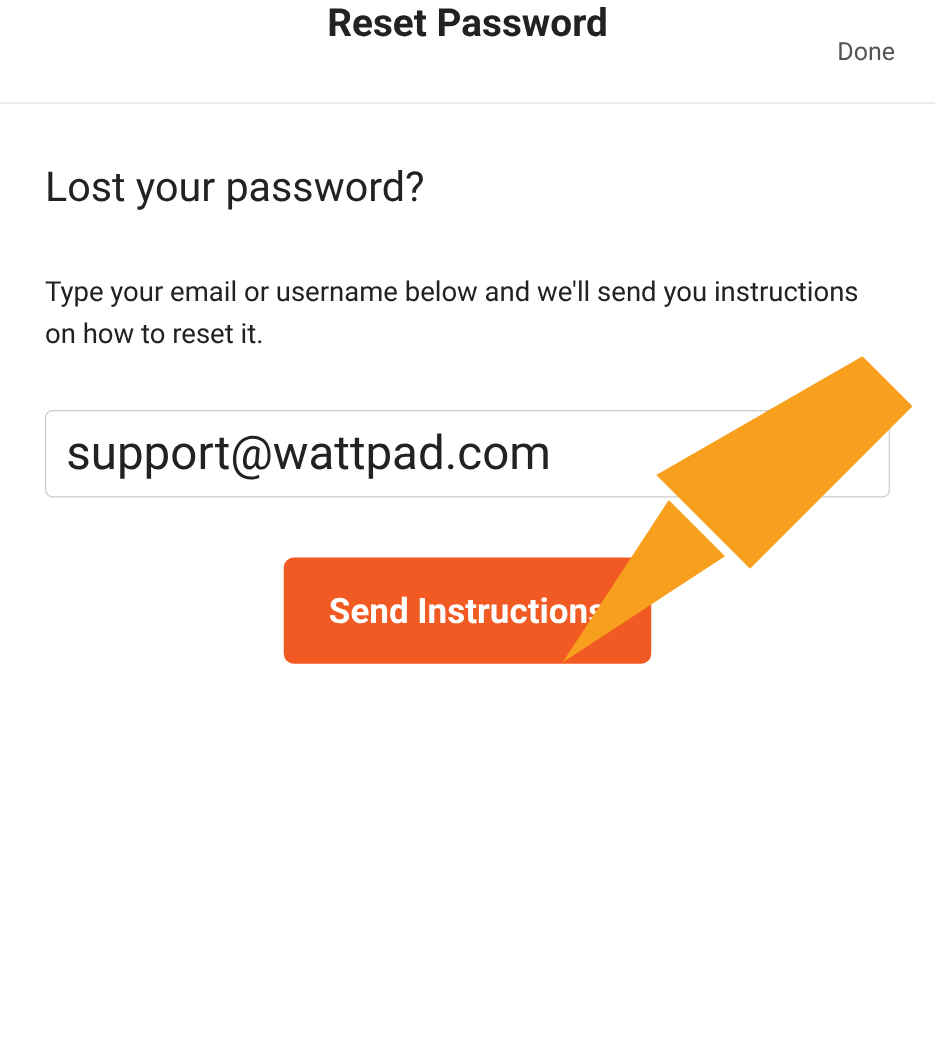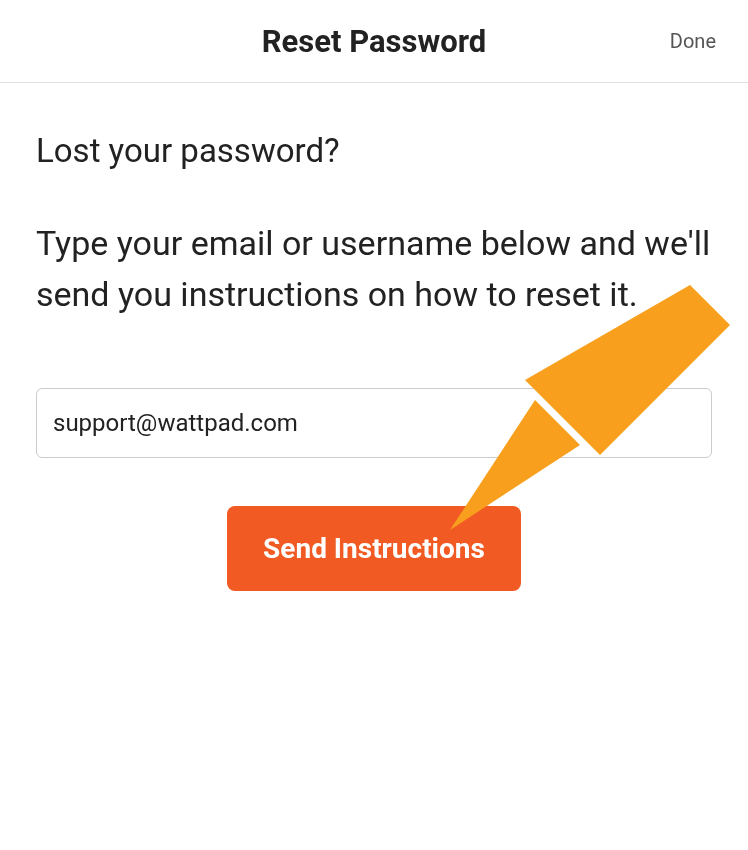--- a/index.html
+++ b/index.html
@@ -10,21 +10,21 @@
     body {
       font-family: -apple-system, BlinkMacSystemFont, "Segoe UI", Roboto, Helvetica, Arial, sans-serif;
       width: 748px;
       height: 850px;
       background: #ffffff;
       position: relative;
       overflow: hidden;
     }
     .header {
       display: flex;
-      align-items: center;
+      align-items: flex-start;
       justify-content: center;
       position: relative;
       height: 83px;
       border-bottom: 1px solid #e0e0e0;
       padding: 0 30px;
     }
     .header-title {
       font-size: 31px;
       font-weight: 700;
       color: #222222;
@@ -44,31 +44,31 @@
     .content {
       padding: 48px 36px 0 36px;
     }
     .heading {
       font-size: 33px;
       font-weight: 400;
       color: #222222;
       margin-bottom: 48px;
     }
     .instructions {
-      font-size: 34px;
+      font-size: 22px;
       line-height: 1.5;
       color: #222222;
-      margin-bottom: 68px;
+      margin-bottom: 44px;
     }
     .email-input {
       width: 100%;
       height: 70px;
       border: 1px solid #cccccc;
       border-radius: 6px;
-      font-size: 24px;
+      font-size: 38px;
       padding: 0 16px;
       color: #222222;
       font-family: inherit;
       outline: none;
     }
     .button-wrap {
       display: flex;
       justify-content: center;
       margin-top: 48px;
     }

